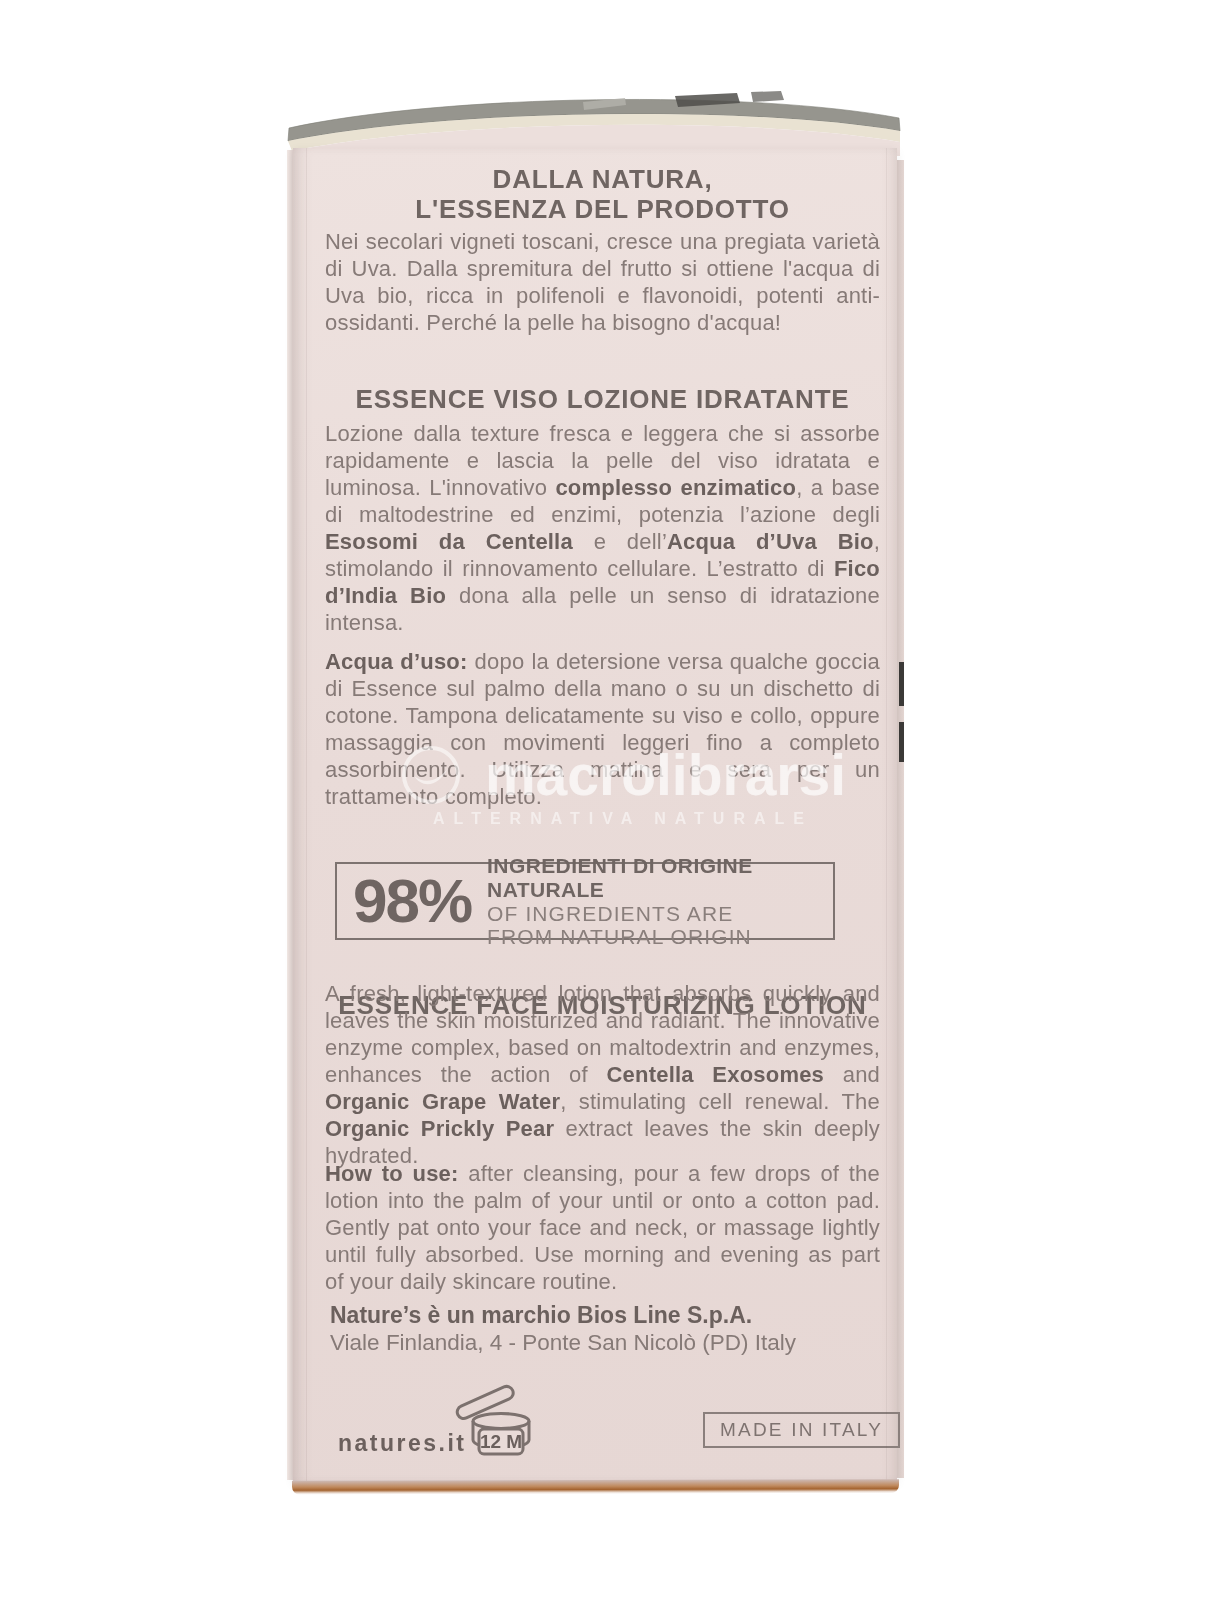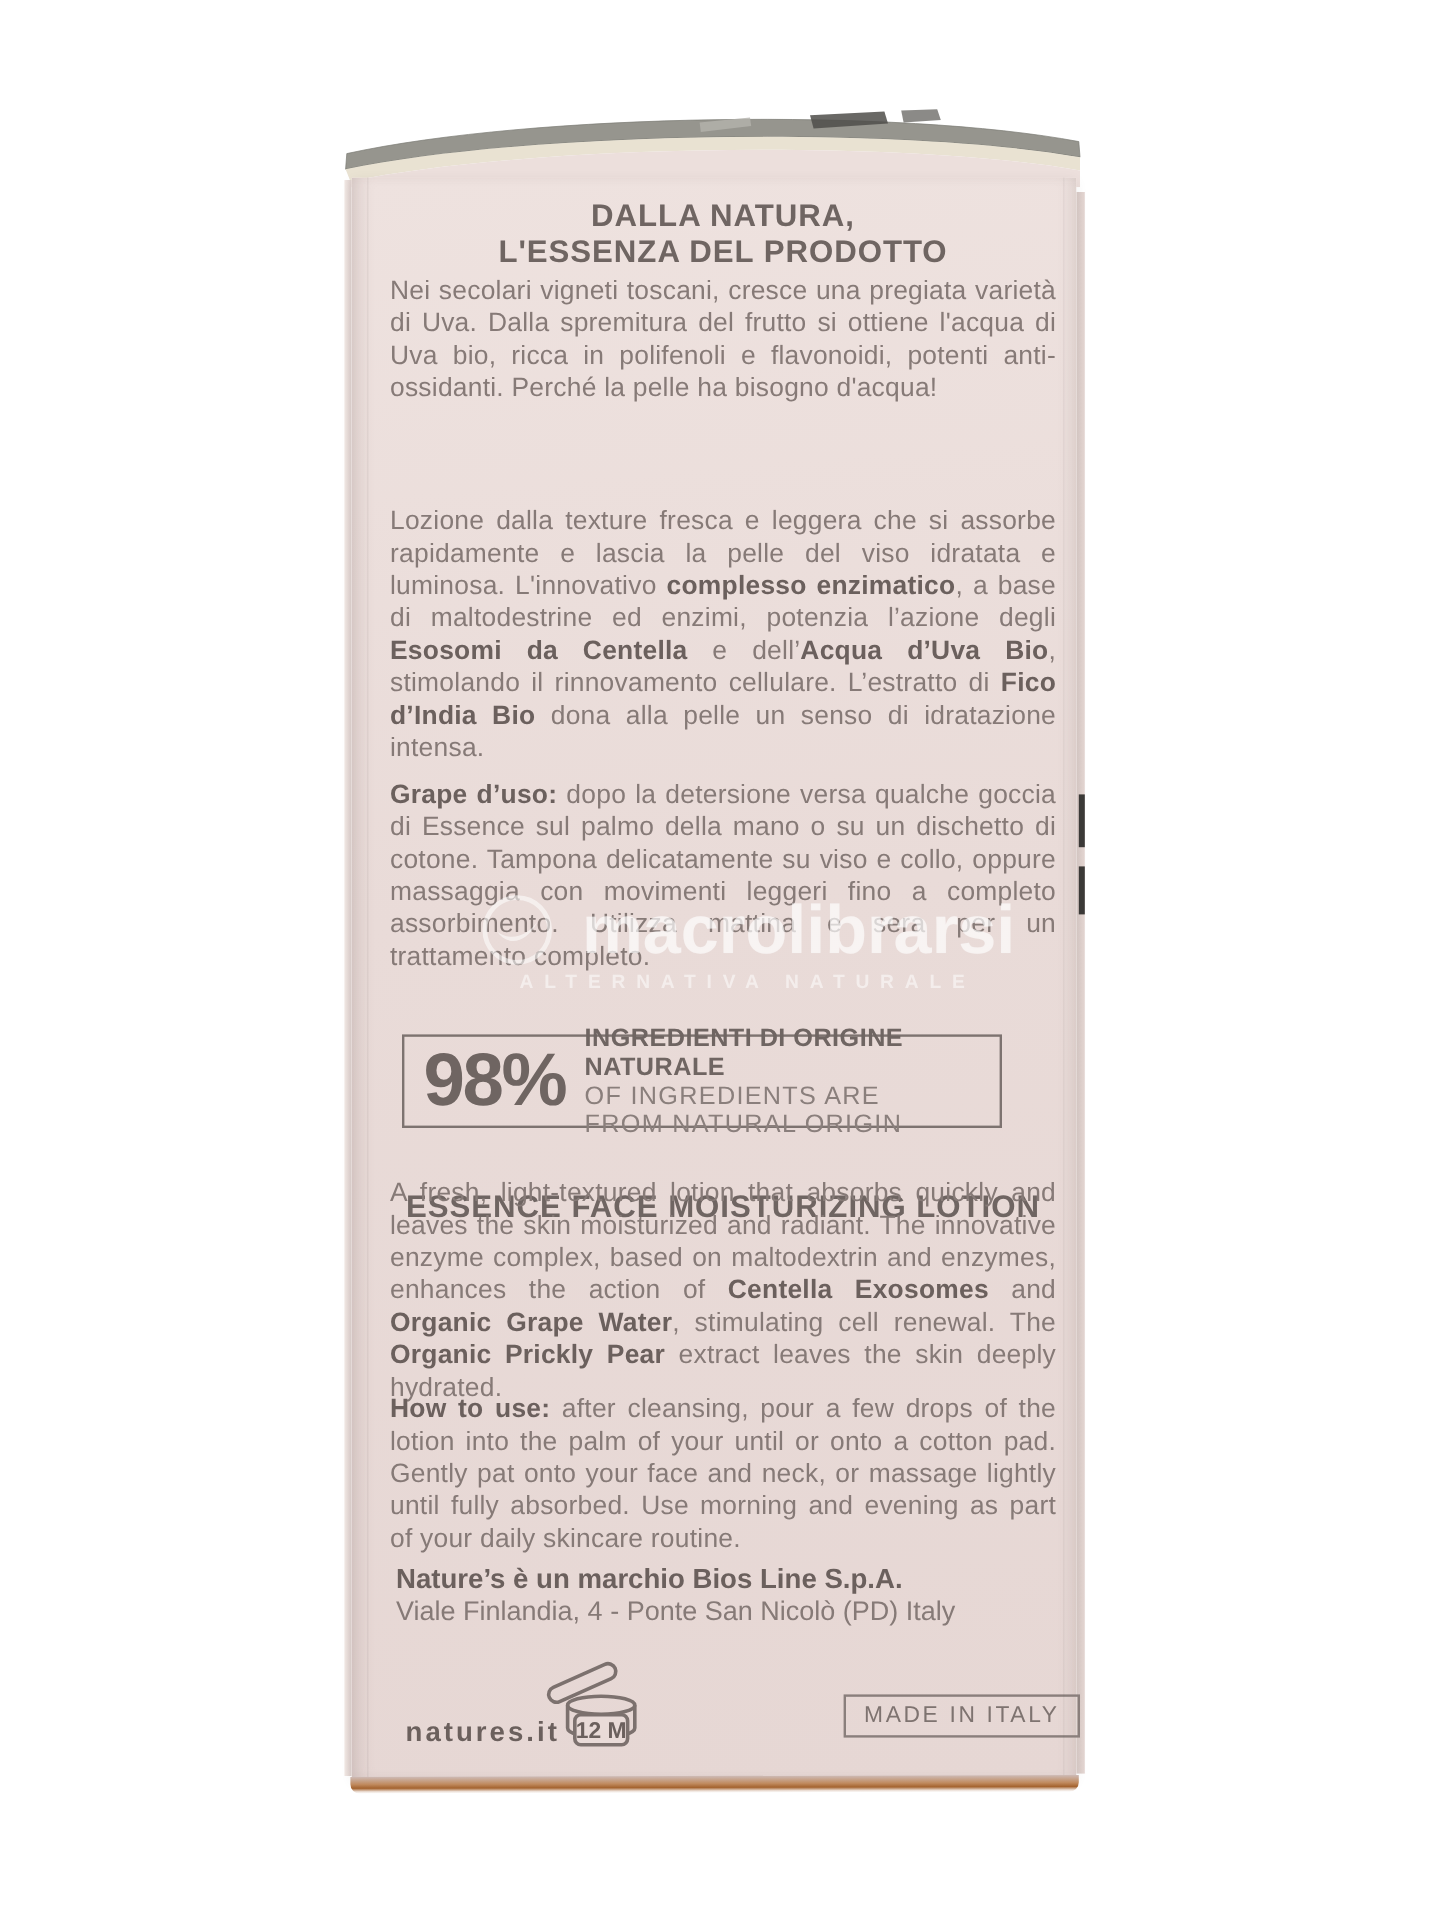--- a/index.html
+++ b/index.html
@@ -106,24 +106,25 @@
 
   <div class="face">
 
     <div class="blk heading" style="top:16px;">
       <div>DALLA NATURA,</div>
       <div>L'ESSENZA DEL PRODOTTO</div>
     </div>
 
     <p class="blk para" style="top:80px;margin:0;">Nei secolari vigneti toscani, cresce una pregiata varietà di Uva. Dalla spremitura del frutto si ottiene l'acqua di Uva bio, ricca in polifenoli e flavonoidi, potenti anti-ossidanti. Perché la pelle ha bisogno d'acqua!</p>
 
+    <div class="blk heading" style="top:236px;">ESSENCE VISO LOZIONE IDRATANTE</div>
 
     <p class="blk para" style="top:272px;margin:0;"><span>Lozione dalla texture fresca e leggera che si assorbe rapidamente e lascia la pelle del viso idratata e luminosa. L'innovativo </span><span class="bold">complesso enzimatico</span><span>, a base di maltodestrine ed enzimi, potenzia l’azione degli </span><span class="bold">Esosomi da Centella</span><span> e dell’</span><span class="bold">Acqua d’Uva Bio</span><span>, stimolando il rinnovamento cellulare. L’estratto di </span><span class="bold">Fico d’India Bio</span><span> dona alla pelle un senso di idratazione intensa.</span></p>
 
-    <p class="blk para" style="top:500px;margin:0;"><span class="bold">Grape d’uso:</span><span> dopo la detersione versa qualche goccia di Essence sul palmo della mano o su un dischetto di cotone. Tampona delicatamente su viso e collo, oppure massaggia con movimenti leggeri fino a completo assorbimento. Utilizza mattina e sera per un trattamento completo.</span></p>
+    <p class="blk para" style="top:500px;margin:0;"><span class="bold">Acqua d’uso:</span><span> dopo la detersione versa qualche goccia di Essence sul palmo della mano o su un dischetto di cotone. Tampona delicatamente su viso e collo, oppure massaggia con movimenti leggeri fino a completo assorbimento. Utilizza mattina e sera per un trattamento completo.</span></p>
 
     <div class="natural-box">
       <div class="percent">98%</div>
       <div class="natural-lines">
         <div class="natural-l1">INGREDIENTI DI ORIGINE NATURALE</div>
         <div class="natural-l23">OF INGREDIENTS ARE</div>
         <div class="natural-l23">FROM NATURAL ORIGIN</div>
       </div>
     </div>
 

